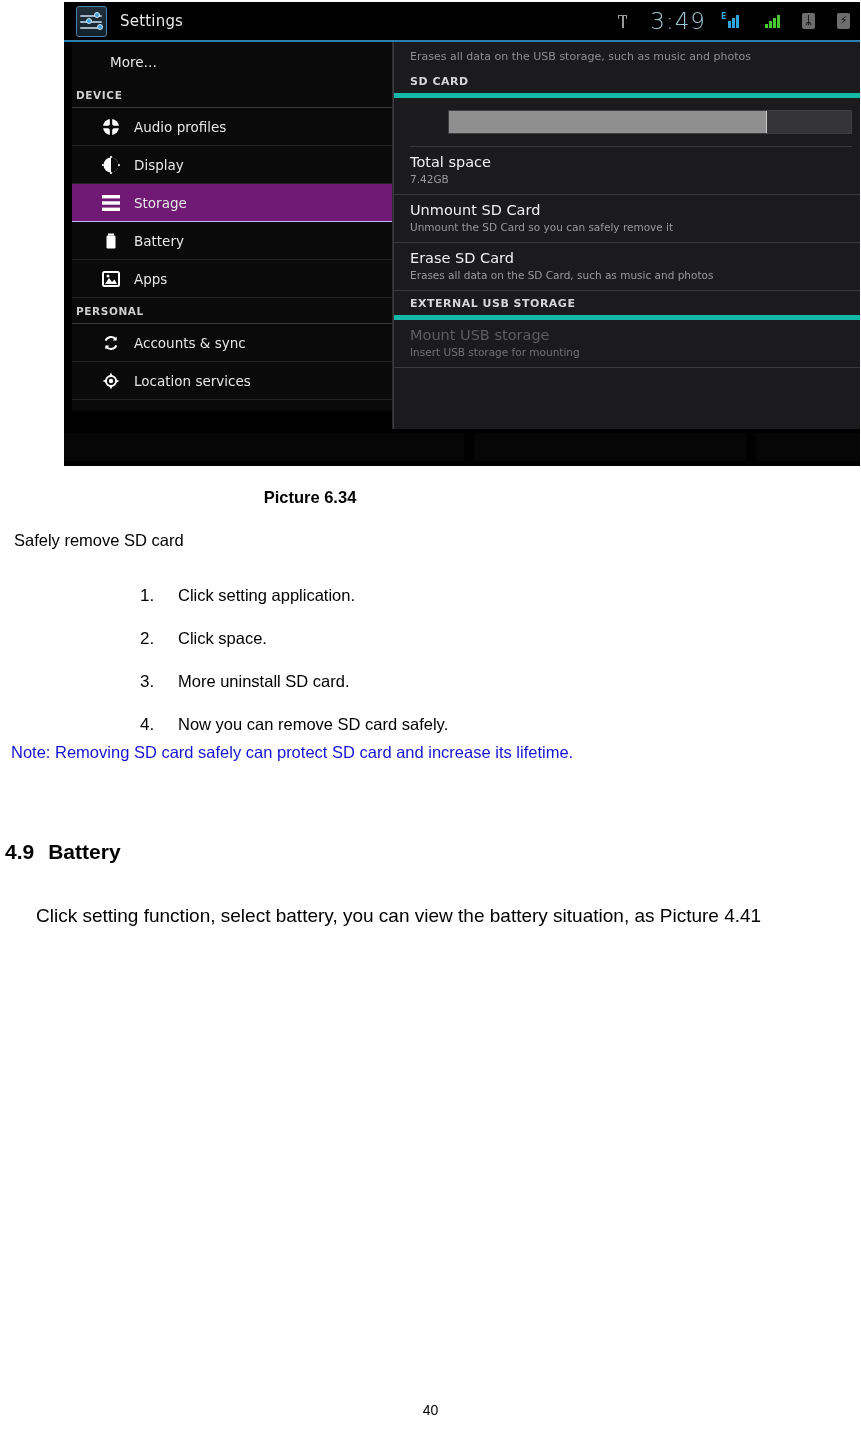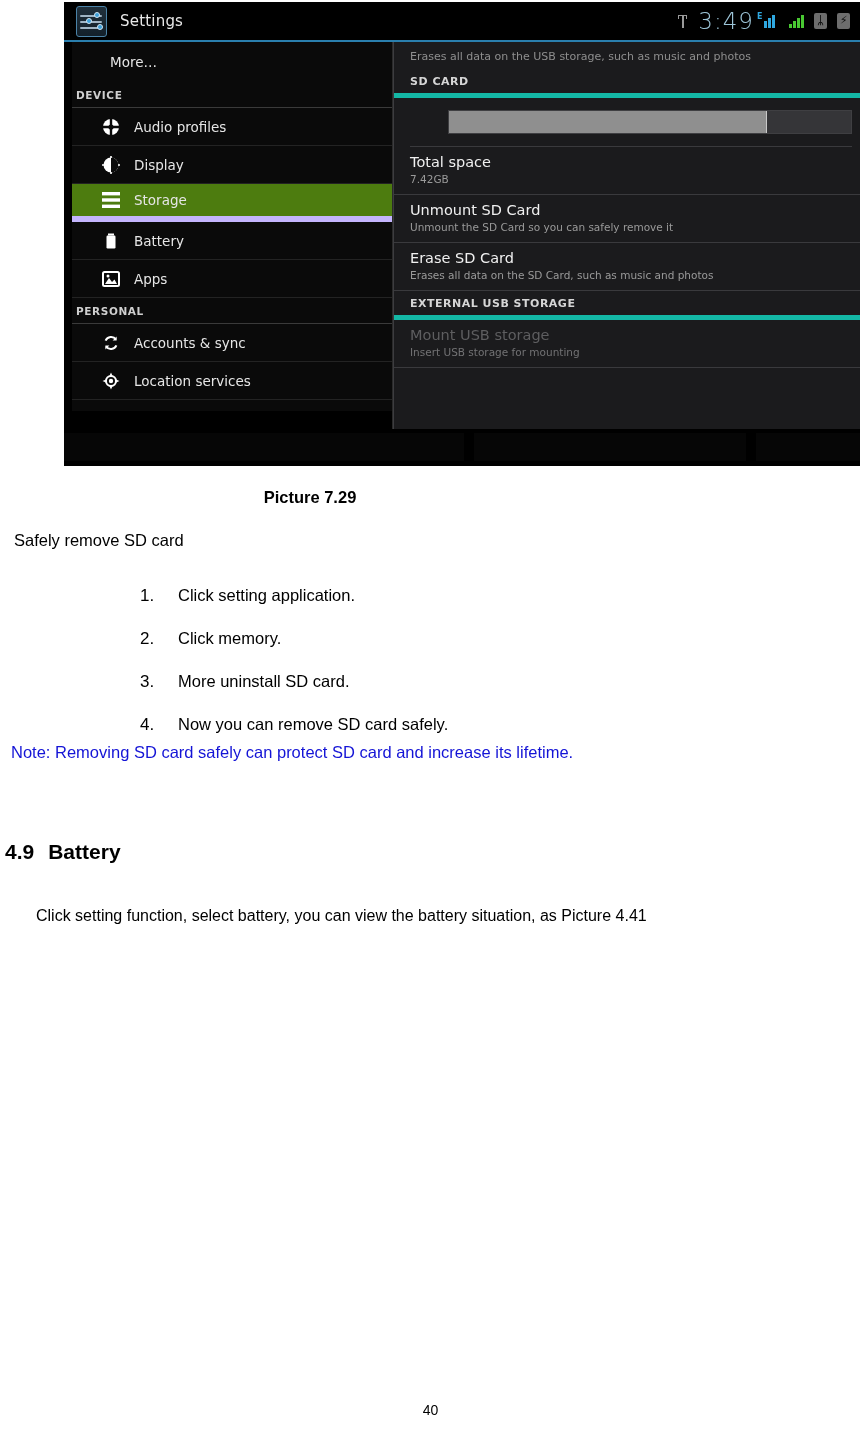--- a/index.html
+++ b/index.html
@@ -77,21 +77,21 @@
     font-size: 15px;
     color: #e8e8e8;
     letter-spacing: 0.2px;
     text-align: center;
   }
   .status-right {
     margin-left: auto;
     margin-right: 10px;
     display: flex;
     align-items: center;
-    gap: 10px;
+    gap: 22px;
   }
   .usb-ico {
     width: 11px; height: 16px;
     position: relative;
   }
   .usb-ico::before {
     content: "";
     position: absolute;
     left: 5px; top: 2px;
     width: 1.5px; height: 13px;
@@ -175,22 +175,22 @@
     display: flex;
     align-items: center;
     padding-left: 28px;
     border-bottom: 1px solid #232323;
     box-sizing: border-box;
     color: #e6e6e6;
     font-size: 13.5px;
   }
   .side-row.first { height: 40px; padding-left: 38px; border-bottom: none; }
   .side-row.selected {
-    background: #4d7c0f;
-    border-bottom: 6px solid #c4b5fd;
+    background: #701a75;
+    border-bottom: 1px solid #c4b5fd;
   }
   .side-head {
     height: 26px;
     display: flex;
     align-items: center;
     padding-left: 4px;
     font-size: 10.5px;
     letter-spacing: 0.6px;
     color: #cfcfcf;
     font-weight: bold;
@@ -333,21 +333,21 @@
     position: absolute;
     left: 5px; top: 840px;
     font-size: 21px;
     font-weight: bold;
   }
   .h2 .h2num { margin-right: 14px; }
   .para {
     position: absolute;
     left: 36px; top: 902px;
     width: 820px;
-    font-size: 16px;
+    font-size: 19px;
     line-height: 28px;
     text-align: justify;
   }
   .pageno {
     position: absolute;
     left: 0; top: 1402px;
     width: 861px;
     text-align: center;
     font-size: 14px;
   }
@@ -539,30 +539,30 @@
     </div>
   </div>
 
   <div class="shot-bottom">
     <div class="navseg" style="left:0px;width:400px;"></div>
     <div class="navseg" style="left:410px;width:272px;"></div>
     <div class="navseg" style="left:692px;width:104px;"></div>
   </div>
 </div>
 
-<div class="caption">Picture 7.29</div>
+<div class="caption">Picture 6.34</div>
 
 <div class="lead">Safely remove SD card</div>
 
 <ol class="steps">
   <li>
     <span class="num">1.</span><span>Click setting application.</span>
   </li>
   <li>
-    <span class="num">2.</span><span>Click memory.</span>
+    <span class="num">2.</span><span>Click space.</span>
   </li>
   <li>
     <span class="num">3.</span><span>More uninstall SD card.</span>
   </li>
   <li>
     <span class="num">4.</span><span>Now you can remove SD card safely.</span>
   </li>
 </ol>
 
 <div class="note">Note: Removing SD card safely can protect SD card and increase its lifetime.</div>

